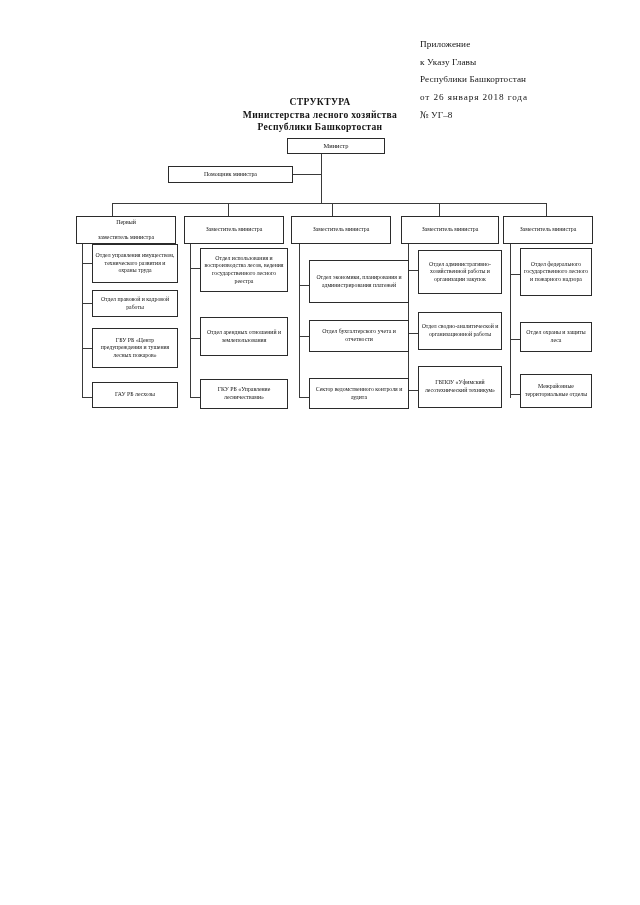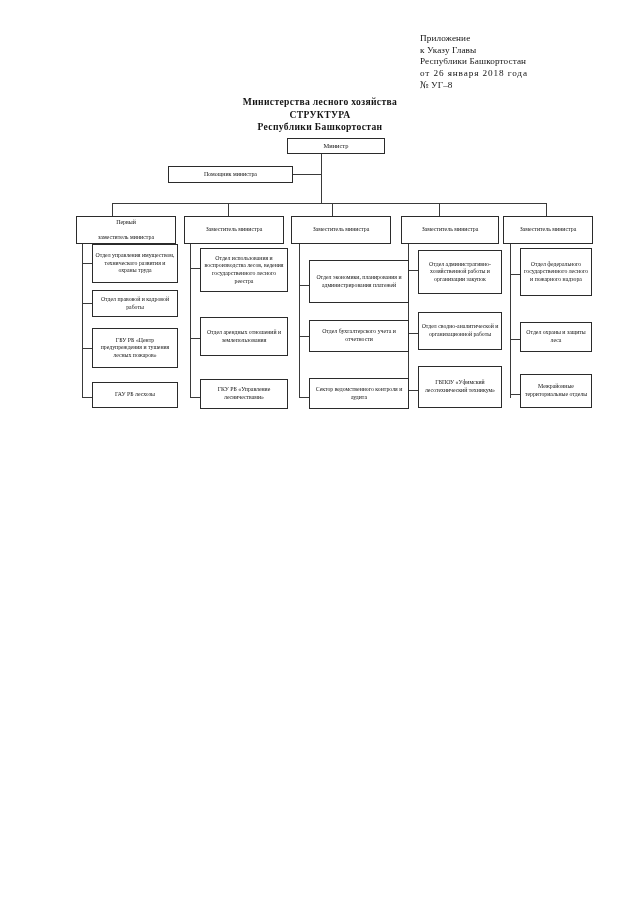--- a/index.html
+++ b/index.html
@@ -24,21 +24,21 @@
   
   .doc-ref {
     position: absolute;
     left: 420px;
     top: 33px;
     font-size: 9.2px;
     line-height: 11.6px;
     letter-spacing: .1px;
     white-space: nowrap;
   }
-  .doc-ref div { white-space: nowrap; }
+  .doc-ref div { white-space: nowrap; margin-top: 6px; }
   .doc-ref .spaced { letter-spacing: .9px; }
   .numero {
     font-family: "DejaVu Serif", serif;
     letter-spacing: 0;
   }
 
   
   .title {
     position: absolute;
     left: 0;
@@ -92,22 +92,22 @@
     <div>к Указу Главы</div>
     <div>Республики Башкортостан</div>
     <div class="spaced">от  26  января  2018  года</div>
     <div>
       <span class="numero">№</span>
       <span>УГ–8</span>
     </div>
   </div>
 
   <div class="title">
+    <div>СТРУКТУРА</div>
     <div>Министерства лесного хозяйства</div>
-    <div>СТРУКТУРА</div>
     <div>Республики Башкортостан</div>
   </div>
 
   <div class="chart">
 
     <div class="node lvl1" style="left:287px; top:138px; width:98px; height:16px;">
       <span>Министр</span>
     </div>
 
     <div class="node lvl2" style="left:168px; top:166px; width:125px; height:17px;">

